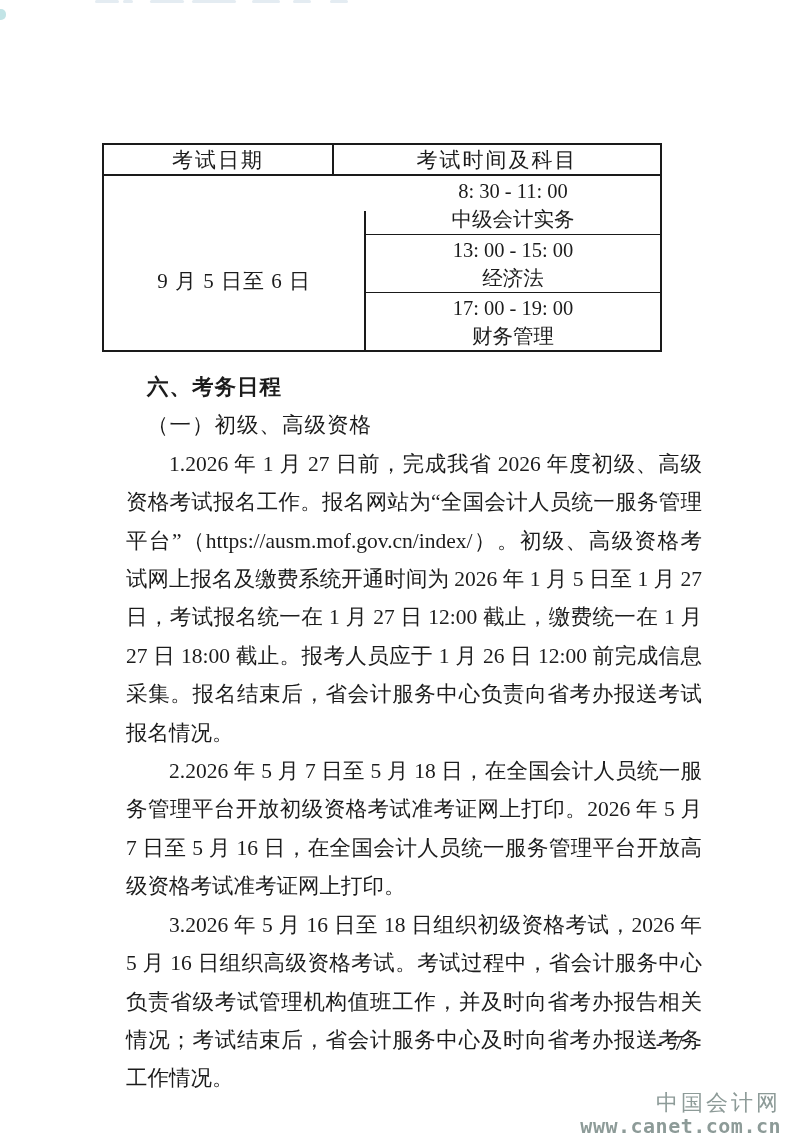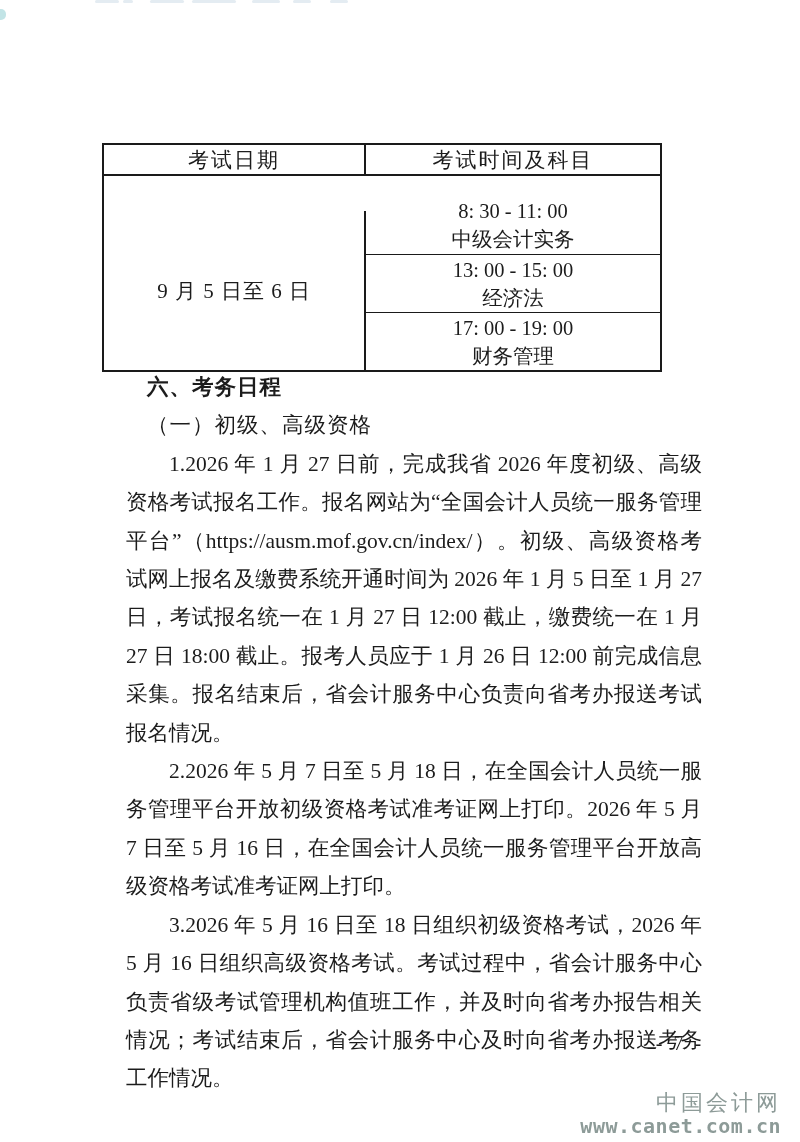--- a/index.html
+++ b/index.html
@@ -18,28 +18,28 @@
   .corner-blob { position:absolute; left:0; top:9px; width:6px; height:11px;
     background:#c2e4e6; border-radius:0 5px 5px 0; }
 
   
   .exam-table {
     position:absolute; left:102px; top:143px; width:560px;
     border:2px solid #1a1a1a; font-size:21px;
   }
   .t-head { display:flex; height:31px; border-bottom:2px solid #1a1a1a; }
   .t-head .cell { display:flex; align-items:center; justify-content:center; letter-spacing:2px; }
-  .c-date { width:262px; border-right:2px solid #1a1a1a;text-align:right; }
+  .c-date { width:230px; border-right:2px solid #1a1a1a;text-align:right; }
   .c-sched { flex:1;text-align:right; }
   .t-body { display:flex; }
   .date-cell {
     width:262px; border-right:2px solid #1a1a1a;
     display:flex; align-items:center; justify-content:center; letter-spacing:1px;margin-top:35px;
   }
-  .sessions { flex:1; display:flex; flex-direction:column;margin-top:20px; }
+  .sessions { flex:1; display:flex; flex-direction:column; }
   .session {
     height:58px; display:flex; flex-direction:column;
     align-items:center; justify-content:center;
     font-size:20.5px; line-height:28px;
   }
   .session + .session { border-top:1.5px solid #1a1a1a; }
 
   
   .body-text {
     position:absolute; left:104px; top:358px; width:598px;

